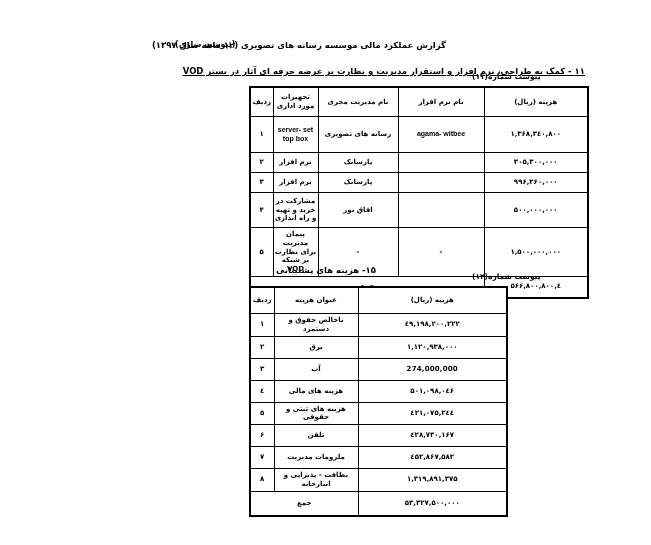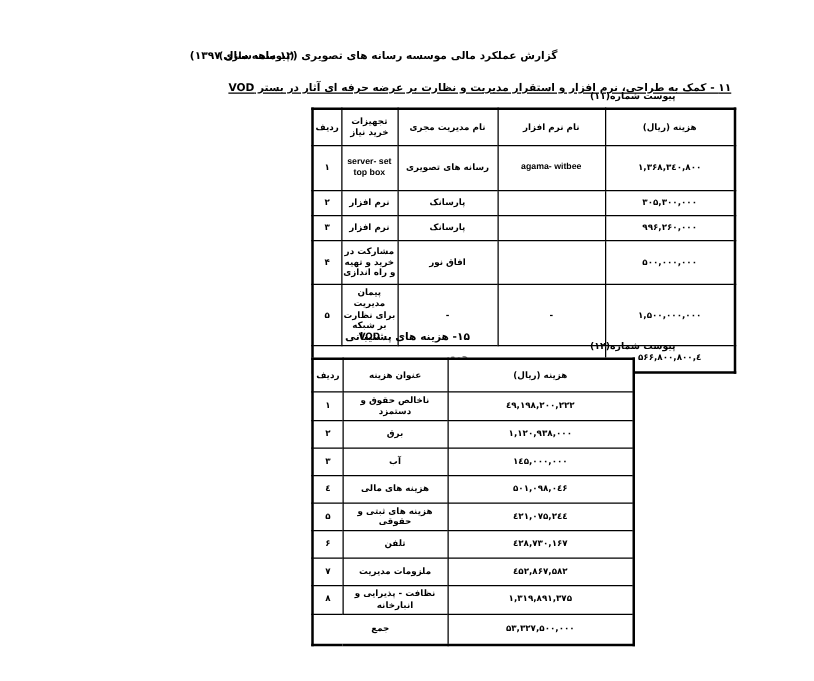--- a/index.html
+++ b/index.html
@@ -166,21 +166,21 @@
         <col class="c-soft">
         <col class="c-org">
         <col class="c-equip">
         <col class="c-idx">
     </colgroup>
     <tbody>
       <tr class="r-head">
         <td>هزینه (ریال)</td>
         <td>نام نرم افزار</td>
         <td>نام مدیریت مجری</td>
-        <td>تجهیزات خرید نیاز</td>
+        <td>تجهیزات مورد اداری</td>
         <td>ردیف</td>
       </tr>
 
       <tr class="r1">
         <td class="num">۱,۳۶۸,۳٤۰,۸۰۰</td>
         <td class="latin">agama- witbee</td>
         <td>رسانه های تصویری</td>
         <td class="equip-latin">server- set top box</td>
         <td class="num">۱</td>
       </tr>
@@ -244,21 +244,21 @@
         <td class="num">٤۹,۱۹۸,۲۰۰,۲۲۲</td>
         <td>ناخالص حقوق و دستمزد</td>
         <td class="num">۱</td>
       </tr>
       <tr>
         <td class="num">۱,۱۲۰,۹۳۸,۰۰۰</td>
         <td>برق</td>
         <td class="num">۲</td>
       </tr>
       <tr>
-        <td class="num">۱٤۵,۰۰۰,۰۰۰</td>
+        <td class="num">274,000,000</td>
         <td>آب</td>
         <td class="num">۳</td>
       </tr>
       <tr>
         <td class="num">۵۰۱,۰۹۸,۰٤۶</td>
         <td>هزینه های مالی</td>
         <td class="num">٤</td>
       </tr>
       <tr>
         <td class="num">٤۲۱,۰۷۵,۲٤٤</td>

